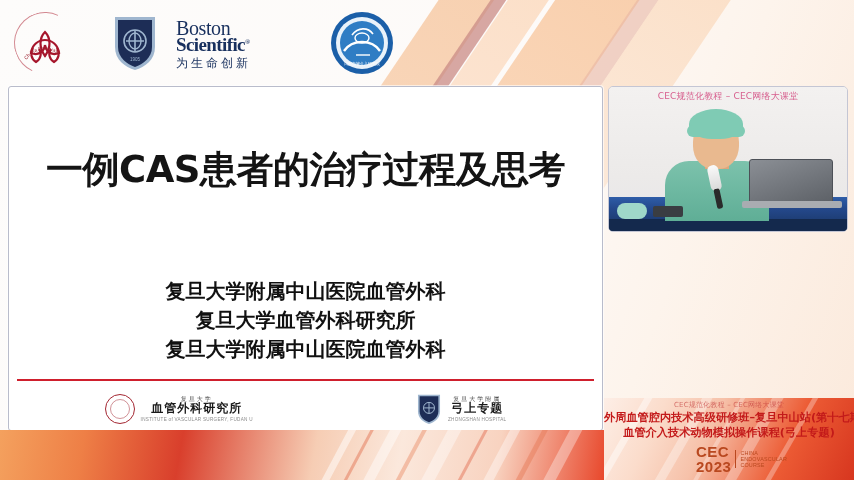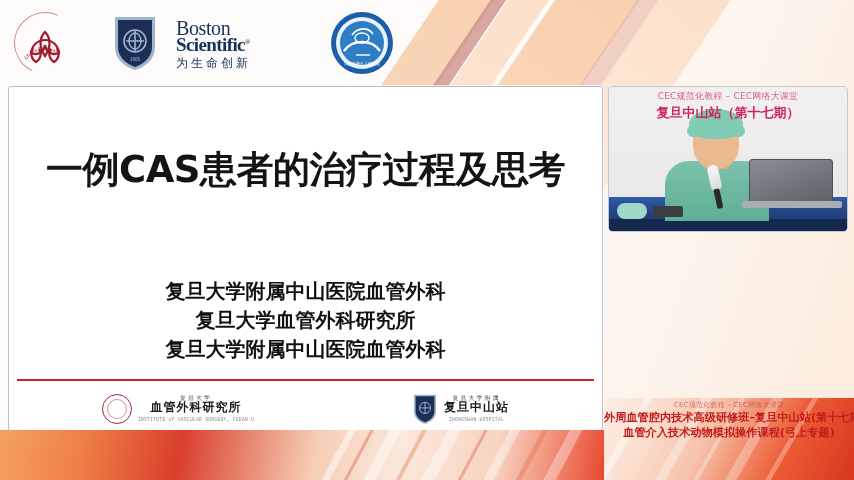--- a/index.html
+++ b/index.html
@@ -66,21 +66,21 @@
   #slide-title { position:absolute; left:0; right:0; top:58px; text-align:center;
                  font-family:"DejaVu Sans", sans-serif; font-weight:700; font-size:37px;
                  color:#141414; letter-spacing:-0.5px; white-space:nowrap; }
   #slide-affil { position:absolute; left:0; right:0; top:190px; text-align:center;
                  font-family:"DejaVu Sans", sans-serif; font-weight:700; font-size:20px;
                  color:#111; line-height:1.45; }
   #slide-rule { position:absolute; left:8px; right:8px; top:292px; height:2px; background:#cf1f2d; }
   #slide-foot { position:absolute; left:0; right:0; top:299px; height:46px;
                 display:flex; align-items:center; justify-content:space-around; padding:0 14px; }
   .foot-item { display:flex; align-items:center; gap:6px; }
-  .foot-txt { line-height:1.15; text-align:center; font-family:Liberation Mono, monospace; }
+  .foot-txt { line-height:1.15; text-align:center; font-family:Liberation Sans, sans-serif; }
   .foot-small { font-size:6px; color:#4a4a4a; letter-spacing:2px; }
   .foot-main { font-size:12px; font-weight:700; color:#1a1a1a; letter-spacing:1px; }
   .foot-en { font-size:4.6px; color:#8a8a8a; letter-spacing:.3px; margin-top:1px; }
   .seal { width:30px; height:30px; border-radius:50%; flex:none; }
   .seal-red { border:1.2px solid #a42732; position:relative; }
   .seal-red::after { content:""; position:absolute; inset:4px; border-radius:50%; border:.8px solid #a42732; opacity:.5;}
   .seal-gray { border:1.2px solid #6b6b6b; position:relative; }
   .seal-gray::after { content:""; position:absolute; inset:4px; border-radius:50%; border:.8px solid #6b6b6b; opacity:.5;}
 
   
@@ -250,21 +250,21 @@
 
       <div class="foot-item">
         <svg width="26" height="32" viewBox="0 0 46 58" style="flex:none">
           <path d="M3 3 H43 V33 C43 46 33 53 23 56 C13 53 3 46 3 33 Z" fill="#9fb6cf"></path>
           <path d="M6 6 H40 V33 C40 44 31 50 23 53 C15 50 6 44 6 33 Z" fill="#1d2d56"></path>
           <circle cx="23" cy="27" r="10" fill="none" stroke="#9fb6cf" stroke-width="1.8"></circle>
           <path d="M23 17 V37 M14 27 H32" stroke="#9fb6cf" stroke-width="1.8"></path>
         </svg>
         <div class="foot-txt">
           <div class="foot-small">复旦大学附属</div>
-          <div class="foot-main">复旦中山站</div>
+          <div class="foot-main">弓上专题</div>
           <div class="foot-en">ZHONGSHAN  HOSPITAL</div>
         </div>
       </div>
 
     </div>
   </div>
 
   <div id="bottomband">
     <div class="band-str" style="left:330px;width:7px;background:#fff;opacity:.5"></div>
     <div class="band-str" style="left:352px;width:3px;background:#e06a4a;opacity:.45"></div>
@@ -287,30 +287,40 @@
       <div class="person-head"></div>
       <div class="person-cap"></div>
       <div class="person-cap2"></div>
       <div class="laptop"></div>
       <div class="mic"></div>
       <div class="mask"></div>
       <div class="phone"></div>
     </div>
     <div class="vid-overlay">
       <div class="vo-1">CEC规范化教程 – CEC网络大课堂</div>
-      <div class="vo-3">复旦中山站（第十七期）</div>
     </div>
   </div>
 
   <div id="brblock">
     <div class="br-bg"></div>
     <div class="br-str" style="left:12px;width:7px;background:#fff;opacity:.45"></div>
     <div class="br-str" style="left:42px;width:3px;background:#e8apple;opacity:.3"></div>
     <div class="br-str" style="left:70px;width:9px;background:#fff;opacity:.35"></div>
     <div class="br-str" style="left:108px;width:4px;background:#fff;opacity:.3"></div>
     <div class="br-str" style="left:140px;width:10px;background:#fff;opacity:.3"></div>
     <div class="br-str" style="left:180px;width:5px;background:#fff;opacity:.3"></div>
     <div class="br-1">CEC规范化教程 – CEC网络大课堂</div>
     <div class="br-2">外周血管腔内技术高级研修班–复旦中山站(第十七期)</div>
     <div class="br-3">血管介入技术动物模拟操作课程(弓上专题)</div>
+    <div class="br-logo">
+      <div class="br-cec">
+        <div class="l1">CEC</div>
+        <div class="l2">2023</div>
+      </div>
+      <div class="br-en">
+        <div>CHINA</div>
+        <div>ENDOVASCULAR</div>
+        <div>COURSE</div>
+      </div>
+    </div>
   </div>
 
 </div>
 
 </body></html>

